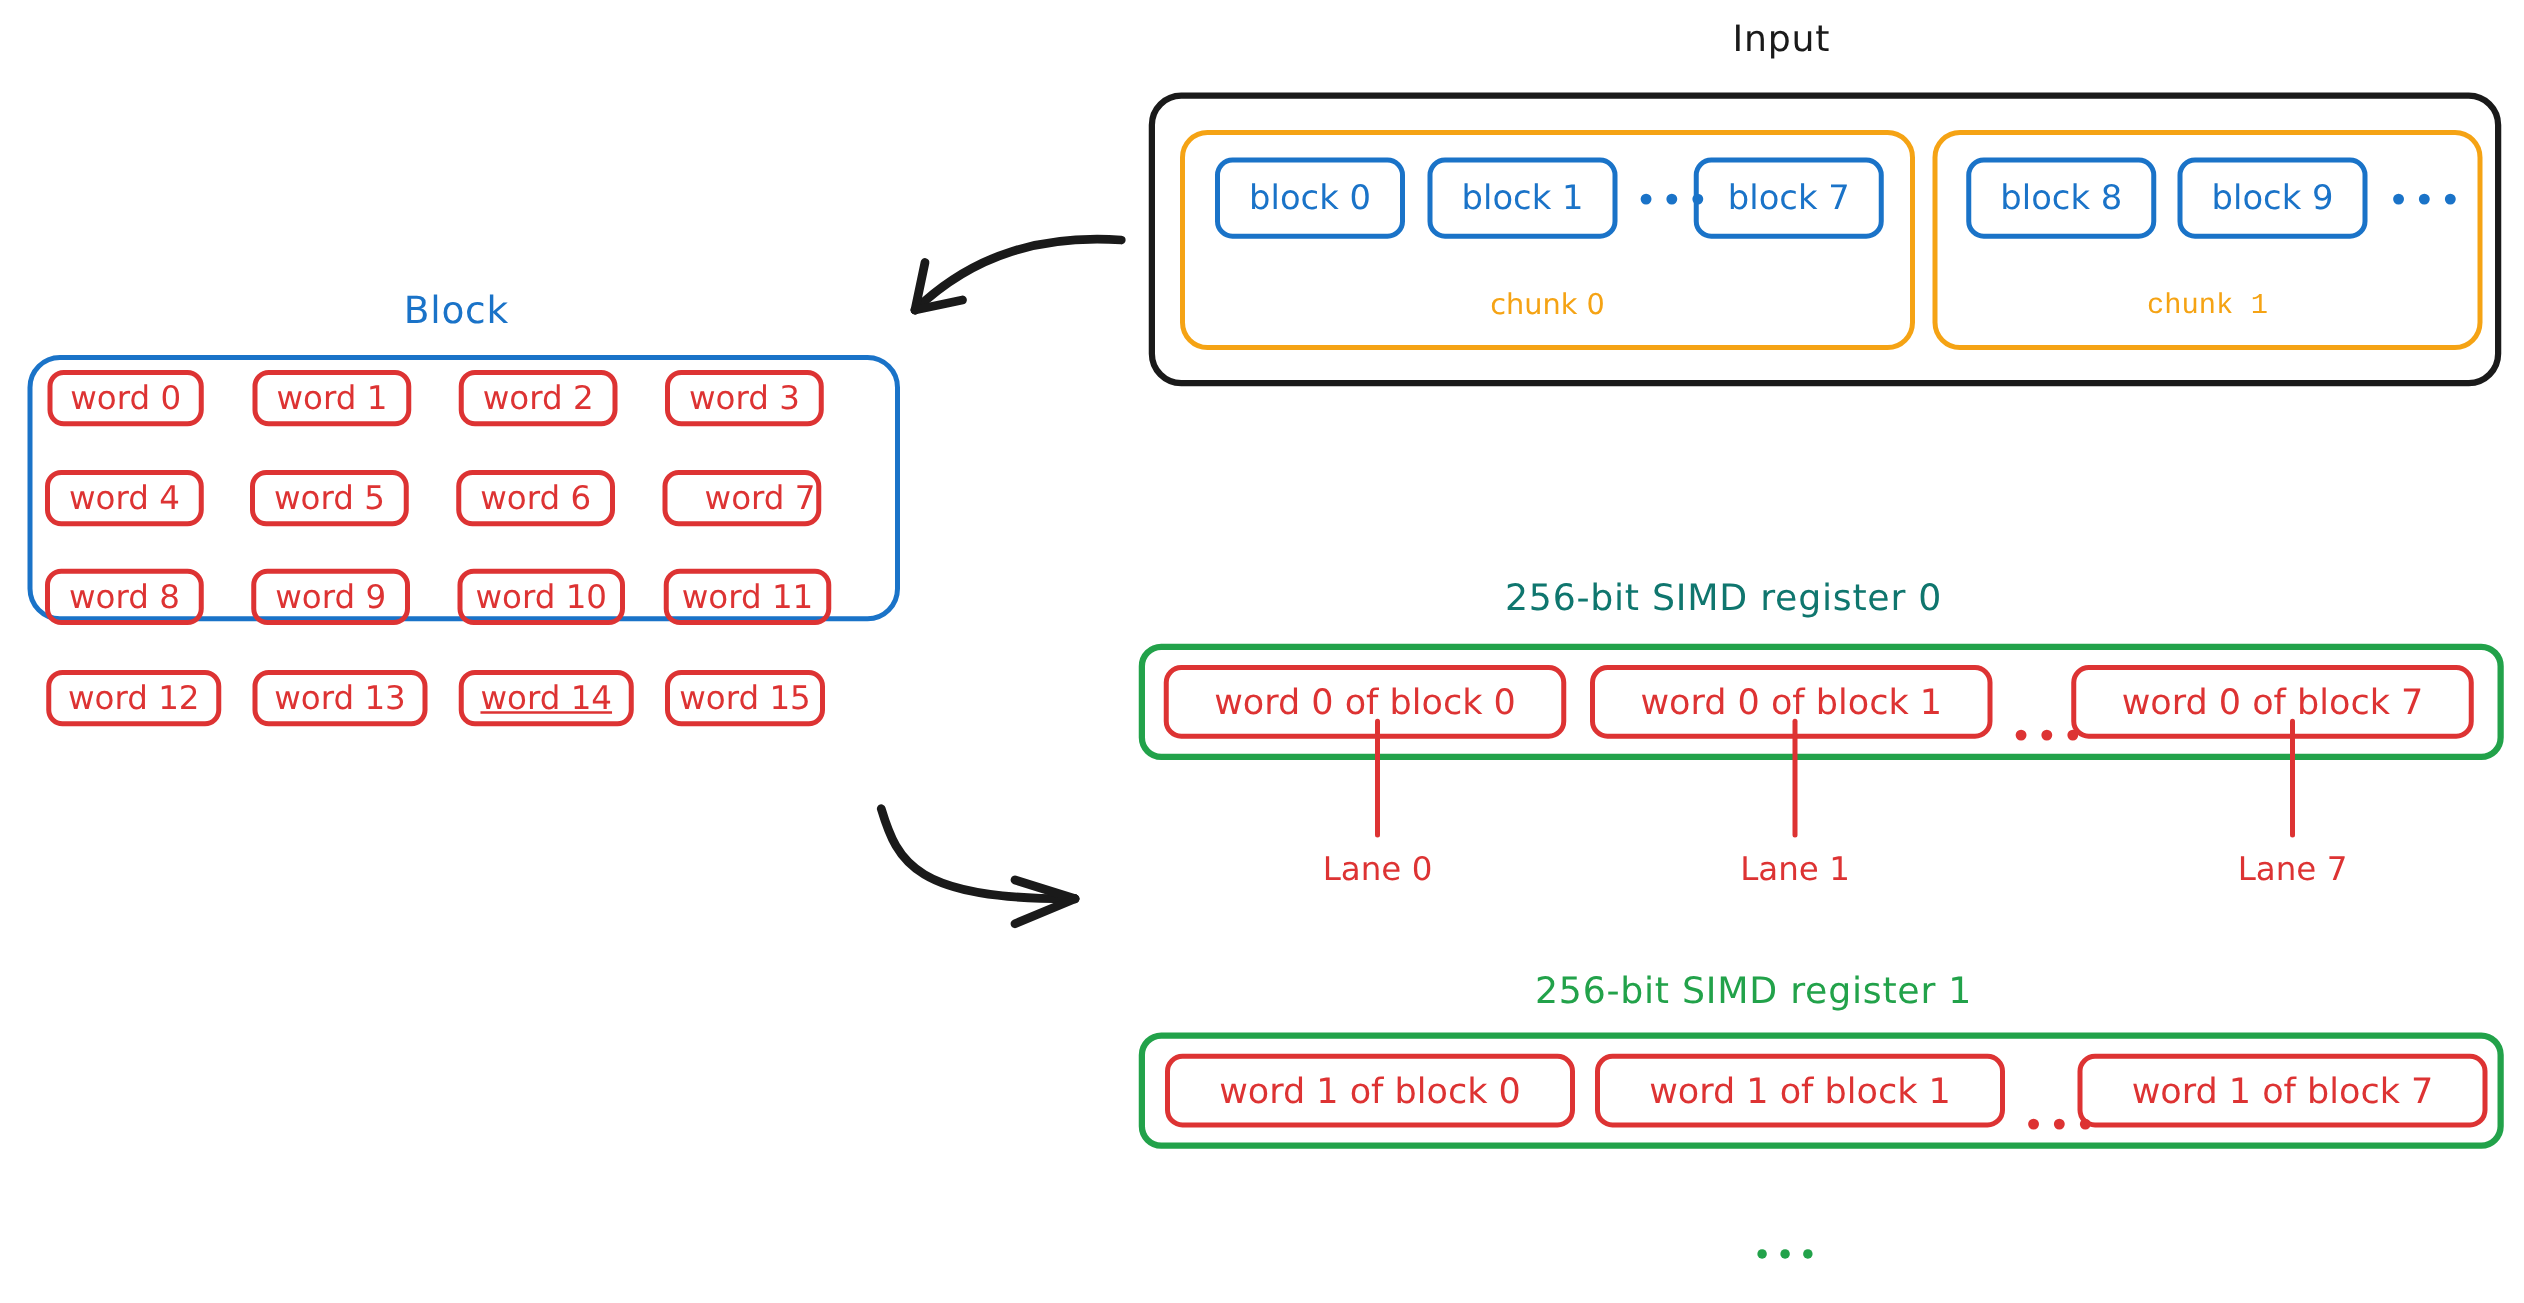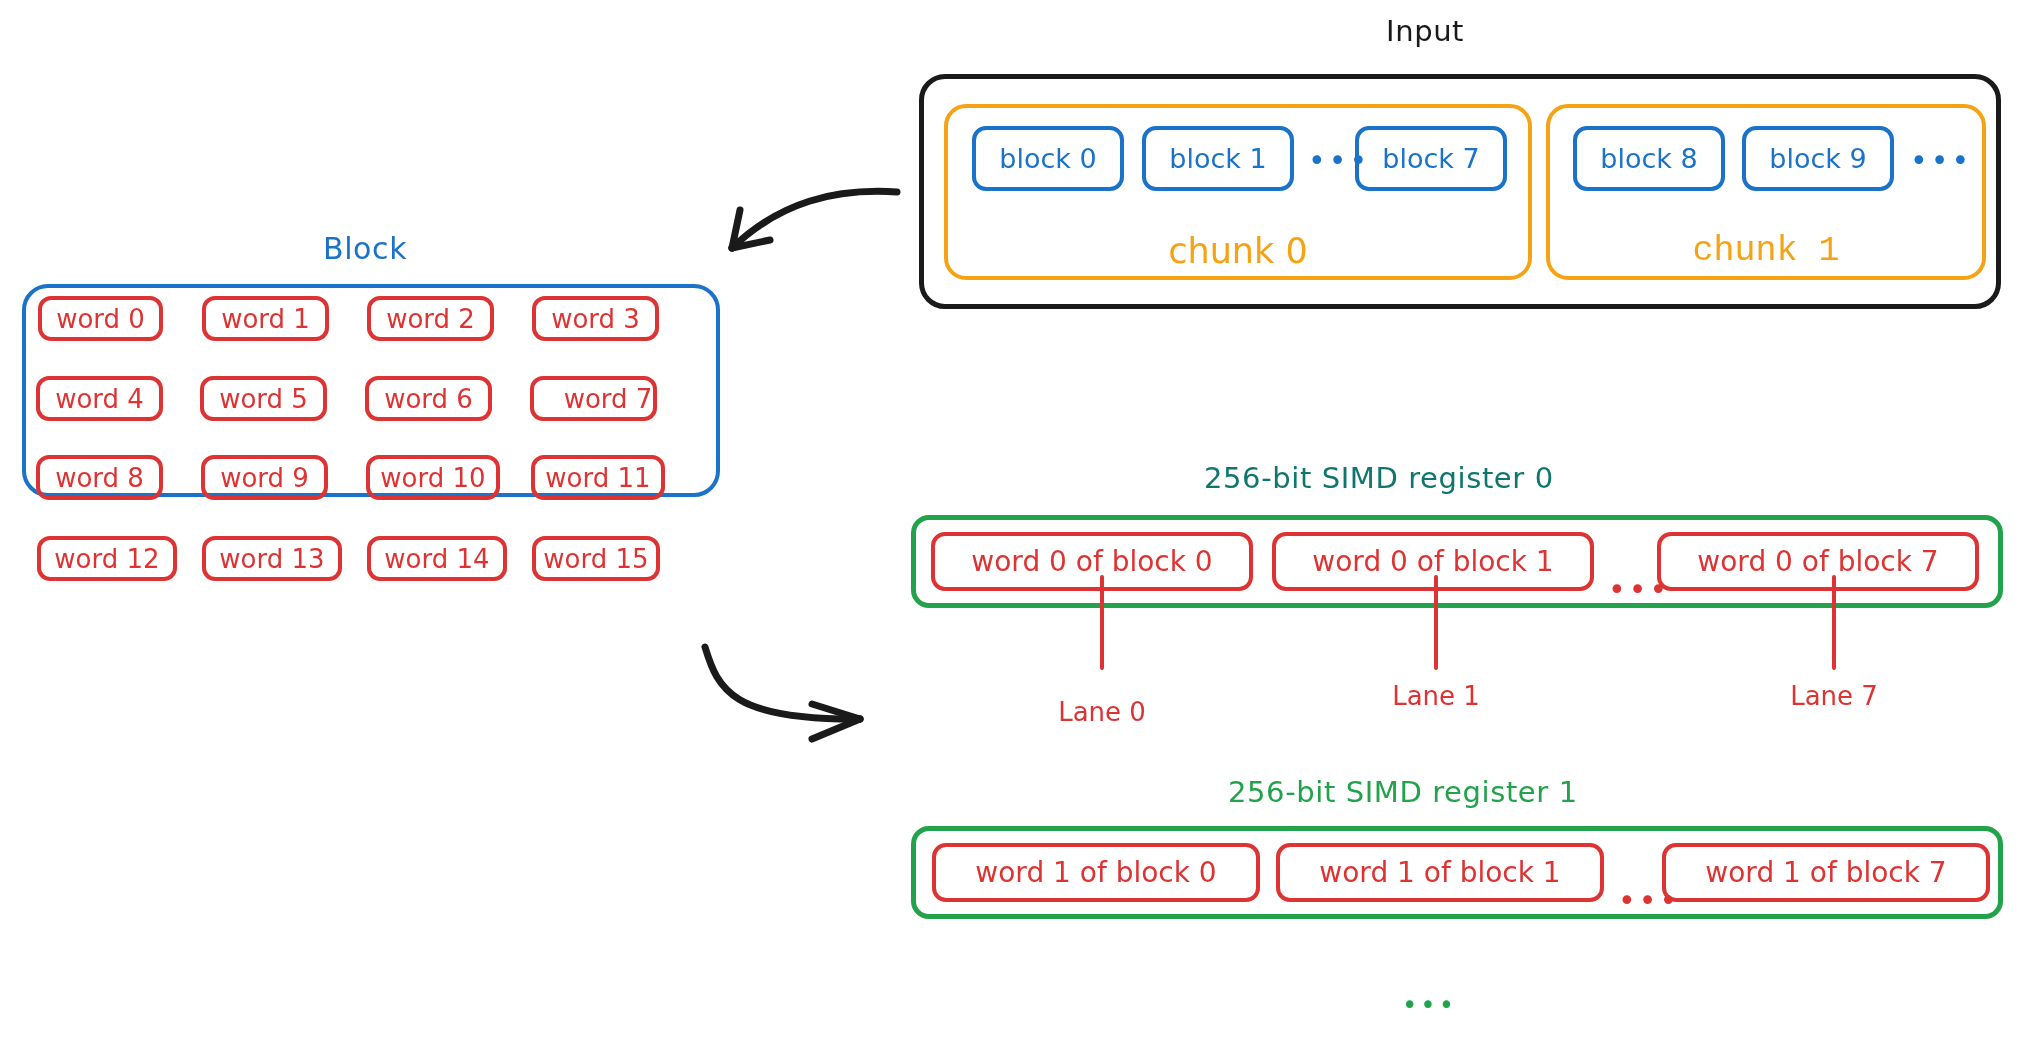--- a/index.html
+++ b/index.html
@@ -49,21 +49,21 @@
     border-radius: 22px;
     top: 104px;
     height: 176px;
   }
   .chunk-0 { left: 944px;  width: 588px; }
   .chunk-1 { left: 1546px; width: 440px; }
 
   .chunk-label {
     position: absolute;
     color: #f5a314;
-    font-size: 35px;
+    font-size: 23px;
     top: 231px;
     text-align: center;
     white-space: nowrap;
   }
   .chunk-label-0 { left: 944px;  width: 588px; }
   .chunk-label-1 { left: 1546px; width: 440px; font-family: Liberation Mono, monospace; }
 
   
   .block-pill {
     position: absolute;
@@ -194,39 +194,39 @@
 <div class="word-pill" style="left:365px; top:376px; width:127px;">word 6</div>
 <div class="word-pill" style="left:530px; top:376px; width:127px;padding-left:29px;">word 7</div>
 
 <div class="word-pill" style="left:36px;  top:455px; width:127px;">word 8</div>
 <div class="word-pill" style="left:201px; top:455px; width:127px;">word 9</div>
 <div class="word-pill" style="left:366px; top:455px; width:134px;">word 10</div>
 <div class="word-pill" style="left:531px; top:455px; width:134px;">word 11</div>
 
 <div class="word-pill" style="left:37px;  top:536px; width:140px;">word 12</div>
 <div class="word-pill" style="left:202px; top:536px; width:140px;">word 13</div>
-<div class="word-pill" style="left:367px; top:536px; width:140px;">word 14</div>
+<div class="word-pill" style="left:367px; top:536px; width:140px;text-decoration:underline;">word 14</div>
 <div class="word-pill" style="left:532px; top:536px; width:128px;">word 15</div>
 
 <svg class="arrow-svg" style="left:660px; top:620px; width:260px; height:170px;" viewBox="0 0 260 170">
   <path d="M 45 27 C 58 70 72 100 200 99" stroke="#1a1a1a" stroke-width="7" fill="none" stroke-linecap="round"></path>
   <path d="M 200 99 L 152 84" stroke="#1a1a1a" stroke-width="7" fill="none" stroke-linecap="round"></path>
   <path d="M 200 99 L 152 119" stroke="#1a1a1a" stroke-width="7" fill="none" stroke-linecap="round"></path>
 </svg>
 
 <div class="title title-reg0">256-bit SIMD register 0</div>
 <div class="box reg-outer reg0-outer"></div>
 
 <div class="lane-pill" style="left:931px;  top:532px; width:322px;">word 0 of block 0</div>
 <div class="lane-pill" style="left:1272px; top:532px; width:322px;">word 0 of block 1</div>
 <div class="dots dots-red" style="left:1608px; top:575px;">•••</div>
 <div class="lane-pill" style="left:1657px; top:532px; width:322px;">word 0 of block 7</div>
 
 <div class="lane-line" style="left:1100px; top:575px; height:95px;"></div>
-<div class="lane-label" style="left:1102px; top:681px;margin-top:16px;">Lane 0</div>
+<div class="lane-label" style="left:1102px; top:681px;">Lane 0</div>
 
 <div class="lane-line" style="left:1434px; top:575px; height:95px;"></div>
 <div class="lane-label" style="left:1436px; top:681px;">Lane 1</div>
 
 <div class="lane-line" style="left:1832px; top:575px; height:95px;"></div>
 <div class="lane-label" style="left:1834px; top:681px;">Lane 7</div>
 
 <div class="title title-reg1">256-bit SIMD register 1</div>
 <div class="box reg-outer reg1-outer"></div>
 

